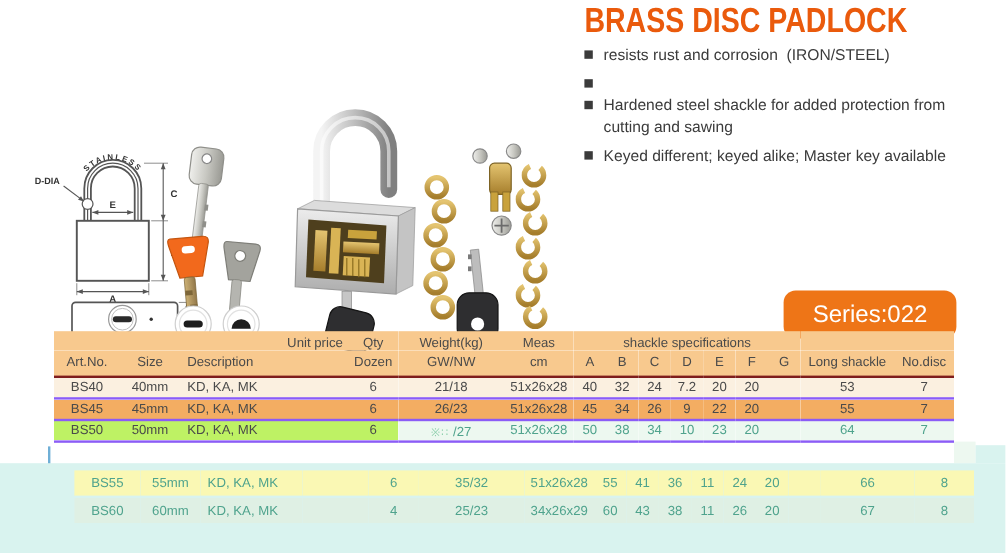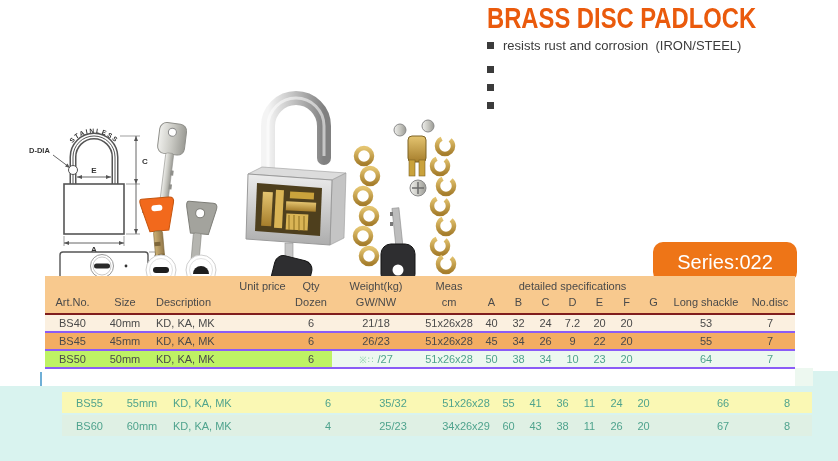--- a/index.html
+++ b/index.html
@@ -66,23 +66,30 @@
     <span class="sq"></span>
     <div class="flines">
       <div>resists rust and corrosion  (IRON/STEEL)</div>
     </div>
   </div>
   <div class="feature">
     <span class="sq"></span>
   </div>
   <div class="feature">
     <span class="sq"></span>
+    <div class="flines">
+      <div>Hardened steel shackle for added protection from</div>
+      <div>cutting and sawing</div>
+    </div>
   </div>
   <div class="feature">
     <span class="sq"></span>
+    <div class="flines">
+      <div>Keyed different; keyed alike; Master key available</div>
+    </div>
   </div>
 </div>
 
 <svg id="svg-diagram" class="svgabs" width="150" height="140" viewBox="0 0 150 140">
   <defs>
       <path id="arcp" d="M38,49 A28,28 0 0 1 94,49"></path>
     </defs>
   <path d="M45,72 V45 A21,21 0 0 1 87,45 V72" fill="none" stroke="#555" stroke-width="7"></path>
   <path d="M45,72 V45 A21,21 0 0 1 87,45 V72" fill="none" stroke="#fff" stroke-width="4"></path>
   <path d="M45,72 V45 A21,21 0 0 1 87,45 V72" fill="none" stroke="#555" stroke-width="1"></path>
@@ -273,21 +280,21 @@
     <col style="width:78px">
       <col style="width:50px">
   </colgroup>
   <thead>
     <tr class="h1">
       <th colspan="3"></th>
       <th>Unit price</th>
       <th>Qty</th>
       <th>Weight(kg)</th>
       <th>Meas</th>
-      <th colspan="7">detailed specifications</th>
+      <th colspan="7">shackle specifications</th>
       <th colspan="2"></th>
     </tr>
     <tr class="h2">
       <th>Art.No.</th>
       <th>Size</th>
       <th class="al">Description</th>
       <th></th>
       <th>Dozen</th>
       <th>GW/NW</th>
       <th>cm</th>

